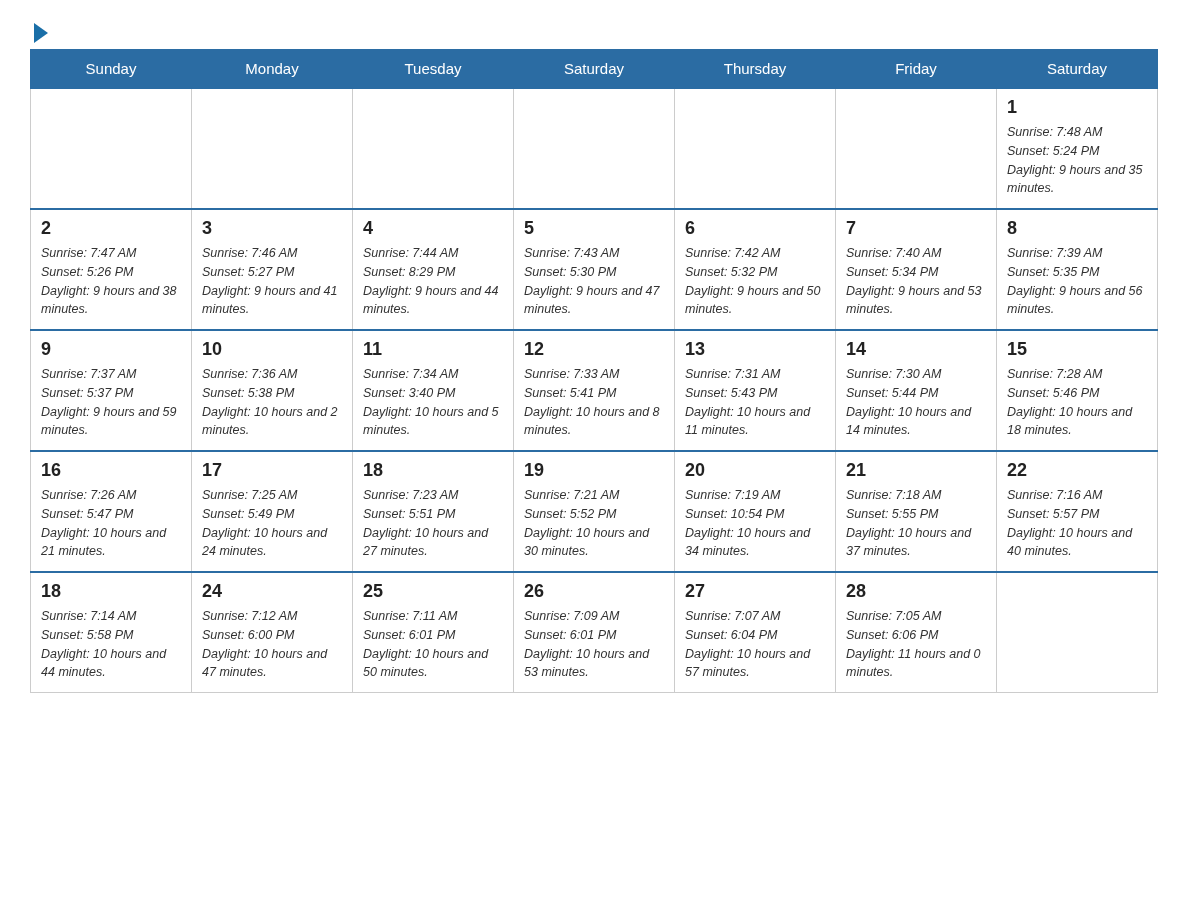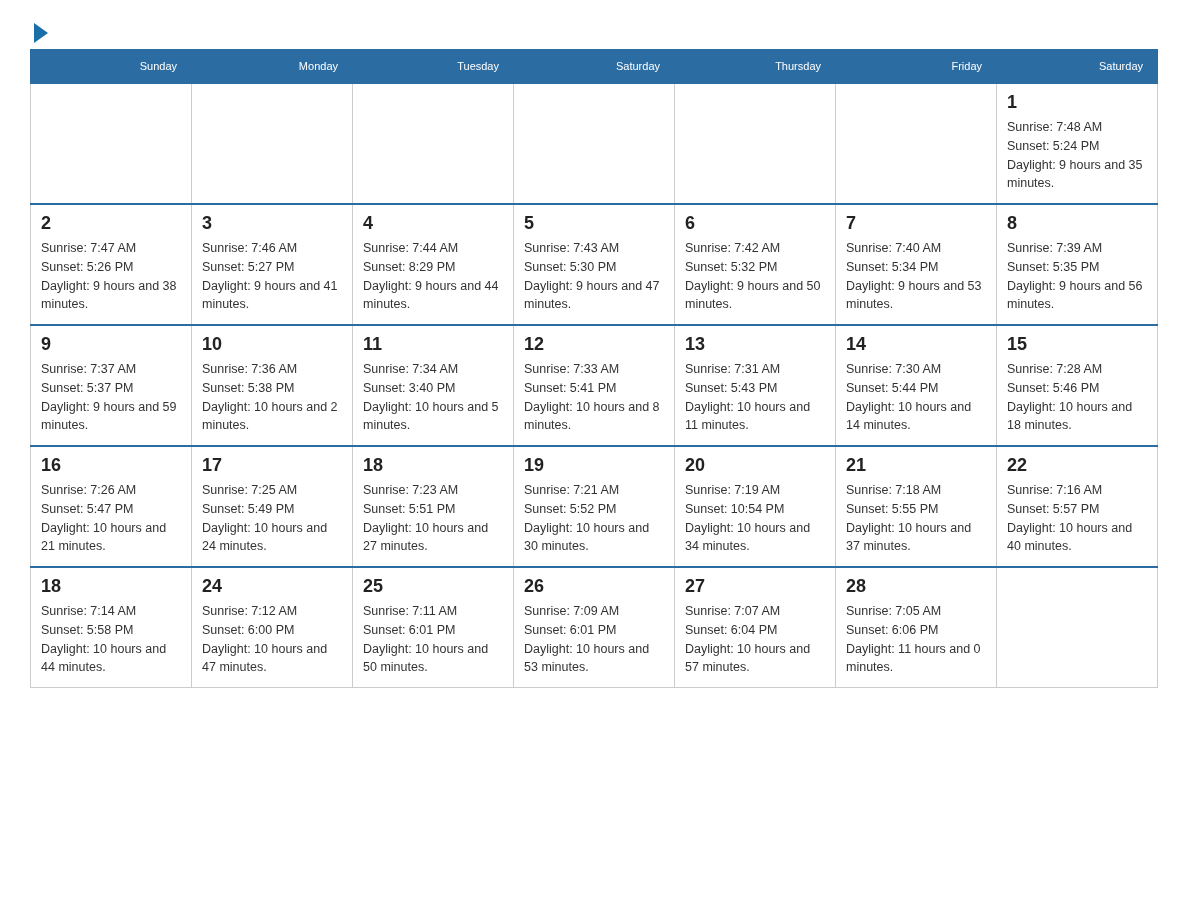--- a/index.html
+++ b/index.html
@@ -61,23 +61,23 @@
     }
     .calendar-table {
       width: 100%;
       border-collapse: collapse;
       margin-top: 10px;
     }
     .calendar-table th {
       background-color: #2b6ca3;
       color: #fff;
       padding: 10px 14px;
-      font-size: 11px;
+      font-size: 15px;
       font-weight: normal;
-      text-align: right;
+      text-align: center;
       border: 1px solid #2b6ca3;
     }
     .calendar-table td {
       vertical-align: top;
       padding: 8px 10px 10px 10px;
       border: 1px solid #ccc;
       border-top: 2px solid #2b6ca3;
       font-size: 13px;
       color: #333;
       width: 14.28%;
@@ -91,20 +91,21 @@
       font-size: 18px;
       font-weight: bold;
       color: #222;
       margin-bottom: 5px;
       display: block;
     }
     .day-info {
       font-size: 12.5px;
       color: #333;
       line-height: 1.5;
+      font-style: italic;
     }
     .empty-cell {
       background: #f8f8f8;
     }
   </style>
 </head>
 <body>
 
 <div class="header">
   <div class="logo">

